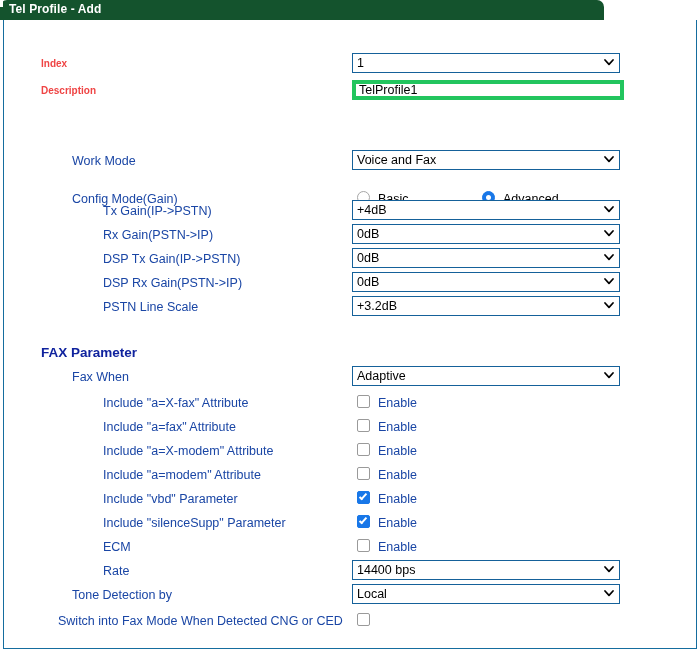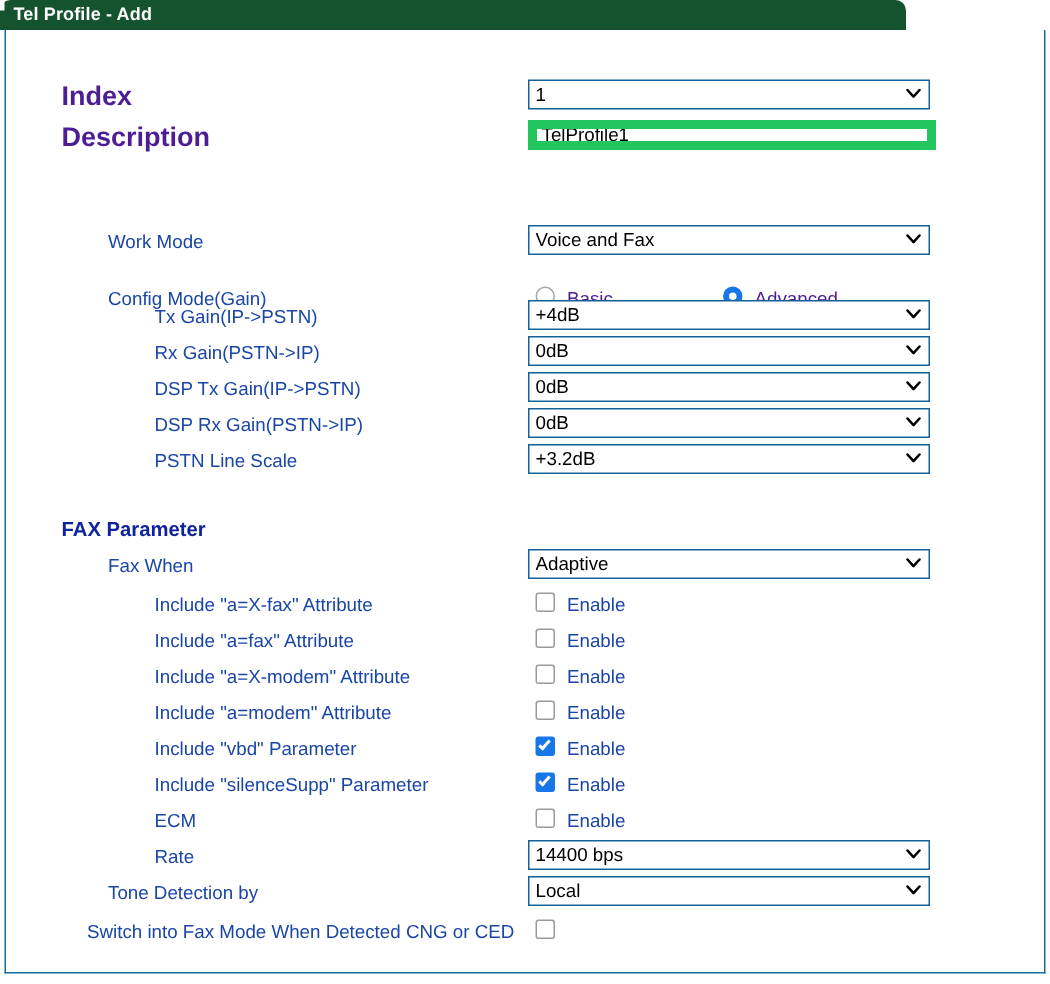--- a/index.html
+++ b/index.html
@@ -77,22 +77,22 @@
   .label {
     position: absolute;
     top: 0;
     font-size: 12.5px;
     color: #1a46a5;
     white-space: nowrap;
     line-height: 18px;
   }
   .label.top {
     font-weight: bold;
-    color: #4c1d95;
-    font-size: 18px;
+    color: #ef4444;
+    font-size: 10px;
     line-height: 18px;
   }
   .label.section {
     font-weight: bold;
     color: #10239e;
     font-size: 13.5px;
     line-height: 18px;
   }
   .label.l1 { left: 37px; }
   .label.l2 { left: 68px; }
@@ -134,21 +134,21 @@
   input.txt {
     position: absolute;
     top: -2px;
     left: 348px;
     width: 272px;
     height: 20px;
     font-family: "Liberation Sans", sans-serif;
     font-size: 12.5px;
     color: #000000;
     background: #ffffff;
-    border: 6px solid #22c55e;
+    border: 4px solid #22c55e;
     border-radius: 0;
     box-sizing: border-box;
     padding: 0 3px;
   }
 
   .cb {
     position: absolute;
     top: 1px;
     width: 13px;
     height: 13px;
@@ -203,21 +203,21 @@
     top: 3px;
     width: 5px;
     height: 5px;
     border-radius: 50%;
     background: #ffffff;
   }
   .radiolabel {
     position: absolute;
     top: 0px;
     font-size: 12.5px;
-    color: #4c1d95;
+    color: #000000;
     line-height: 18px;
     white-space: nowrap;
   }
 </style>
 </head>
 <body>
 
 <div class="window">
 
   <div class="titlebar">

